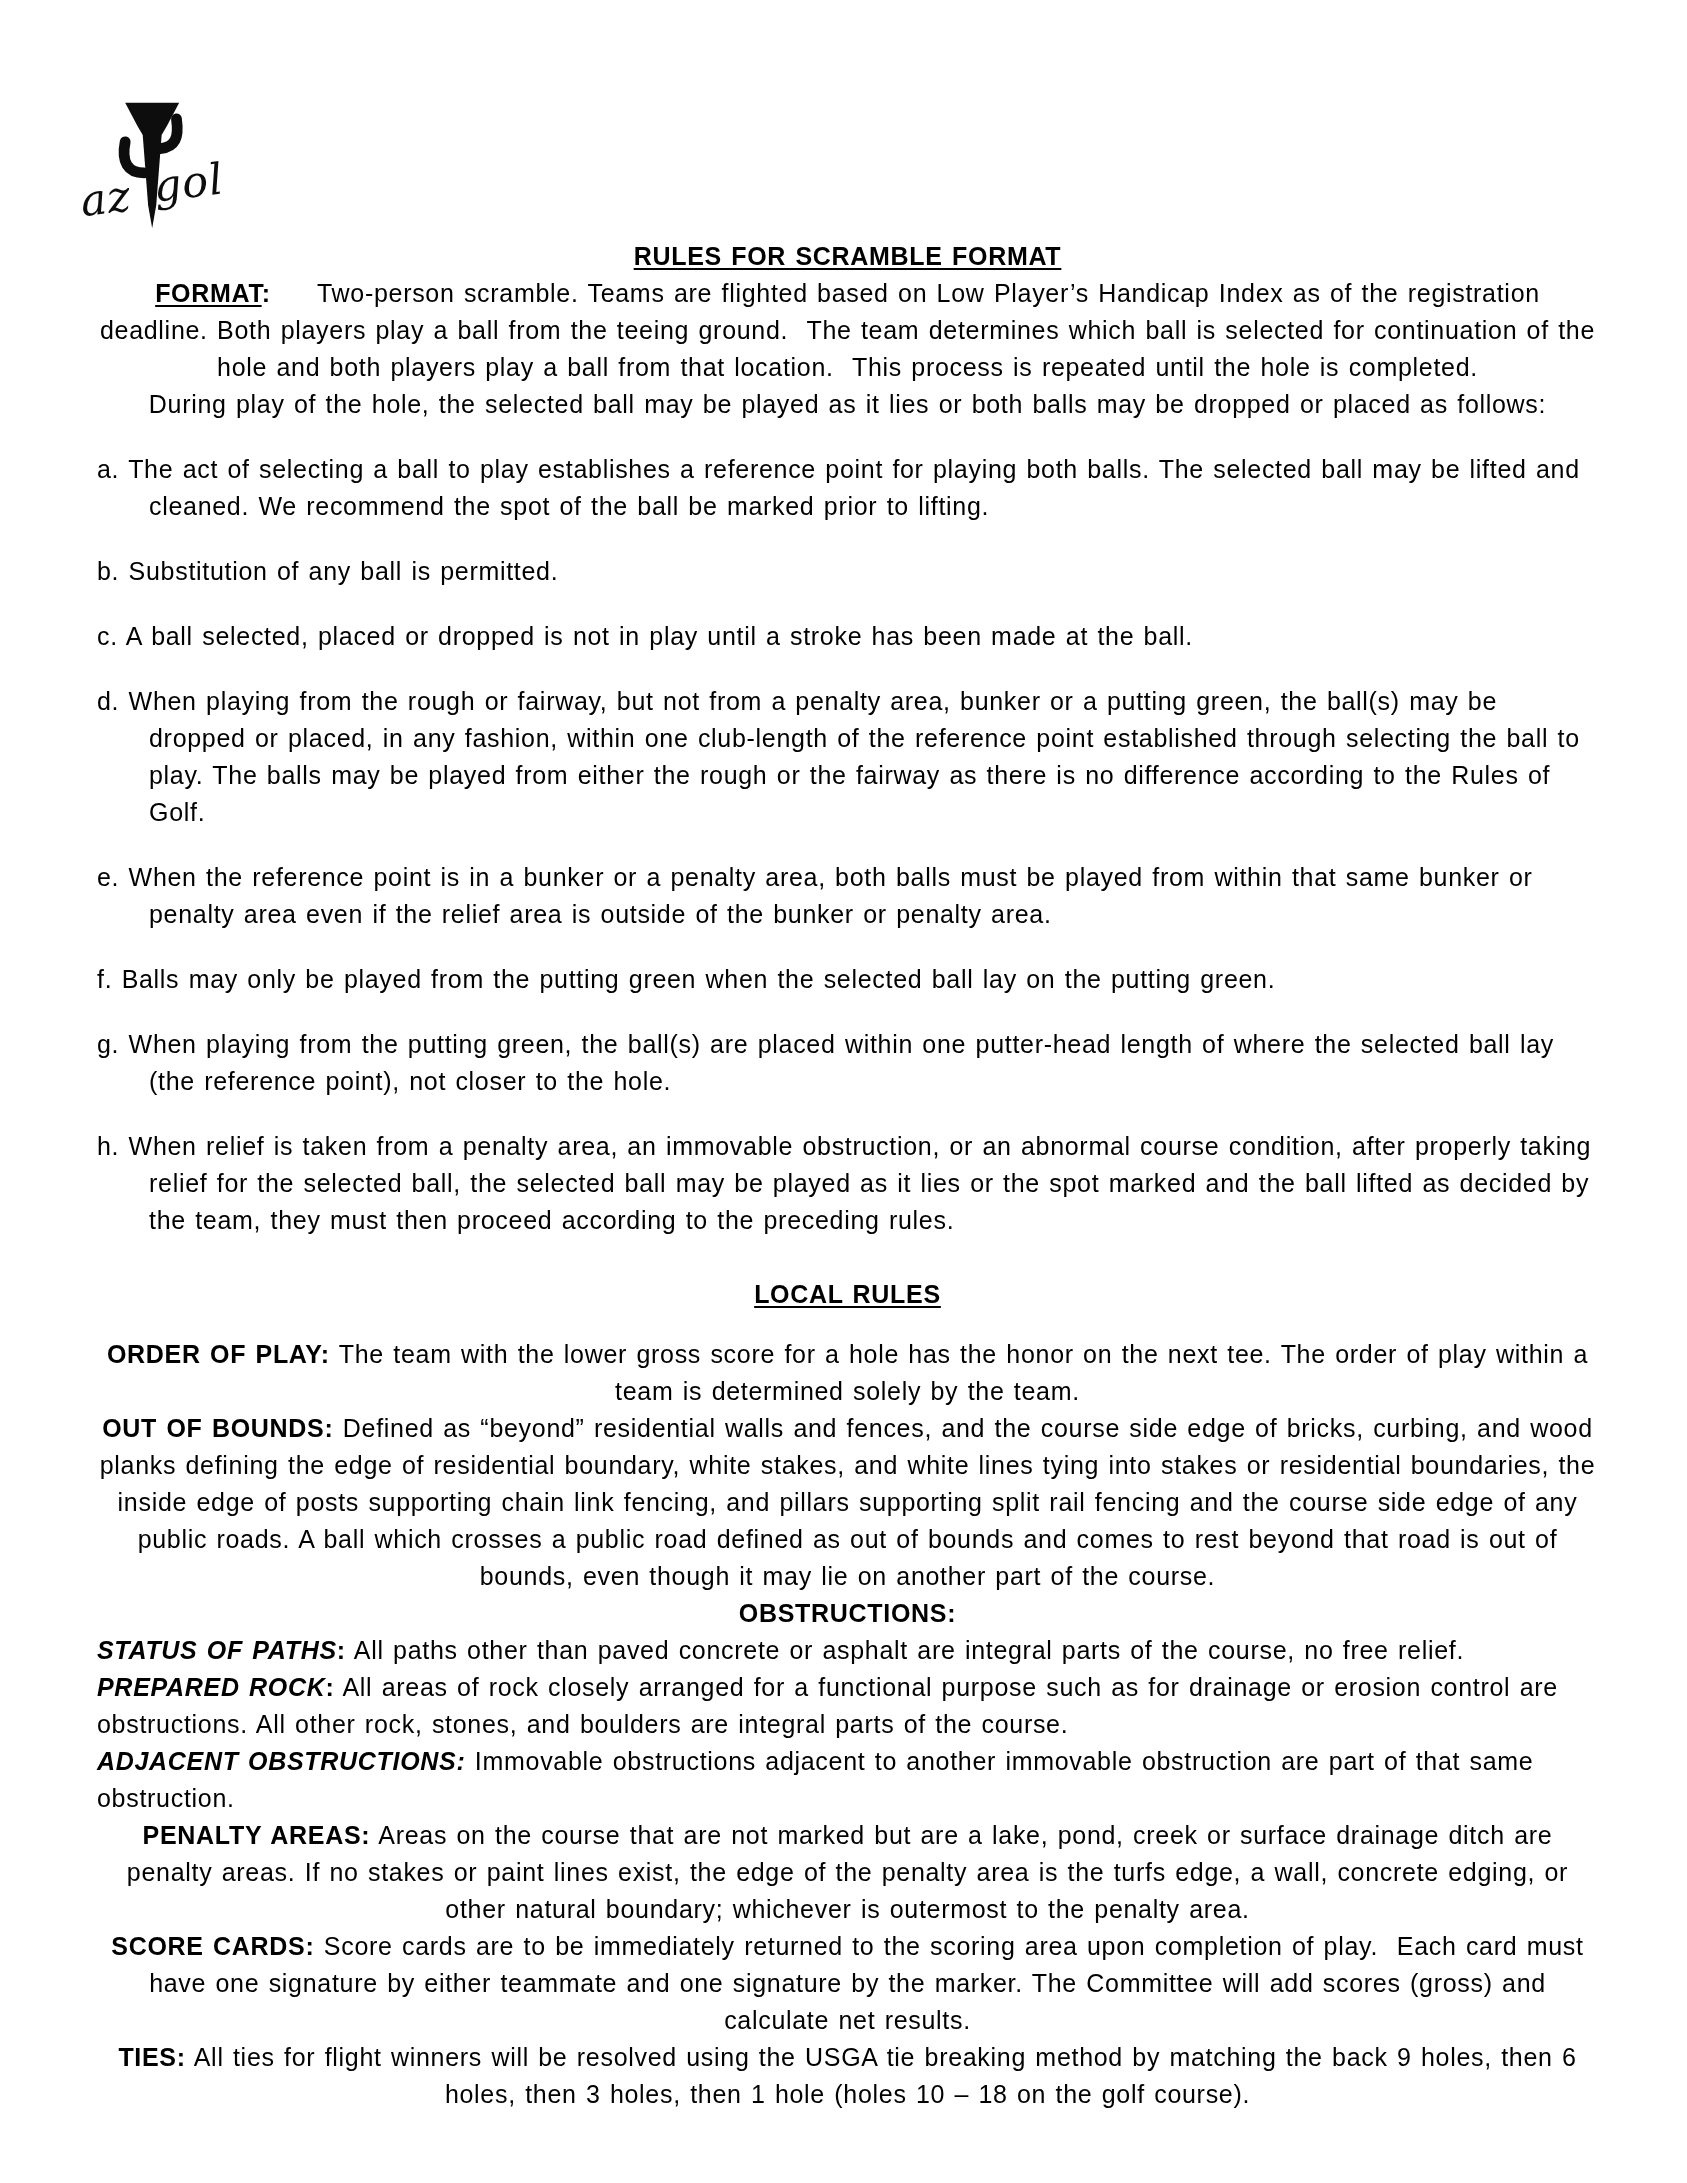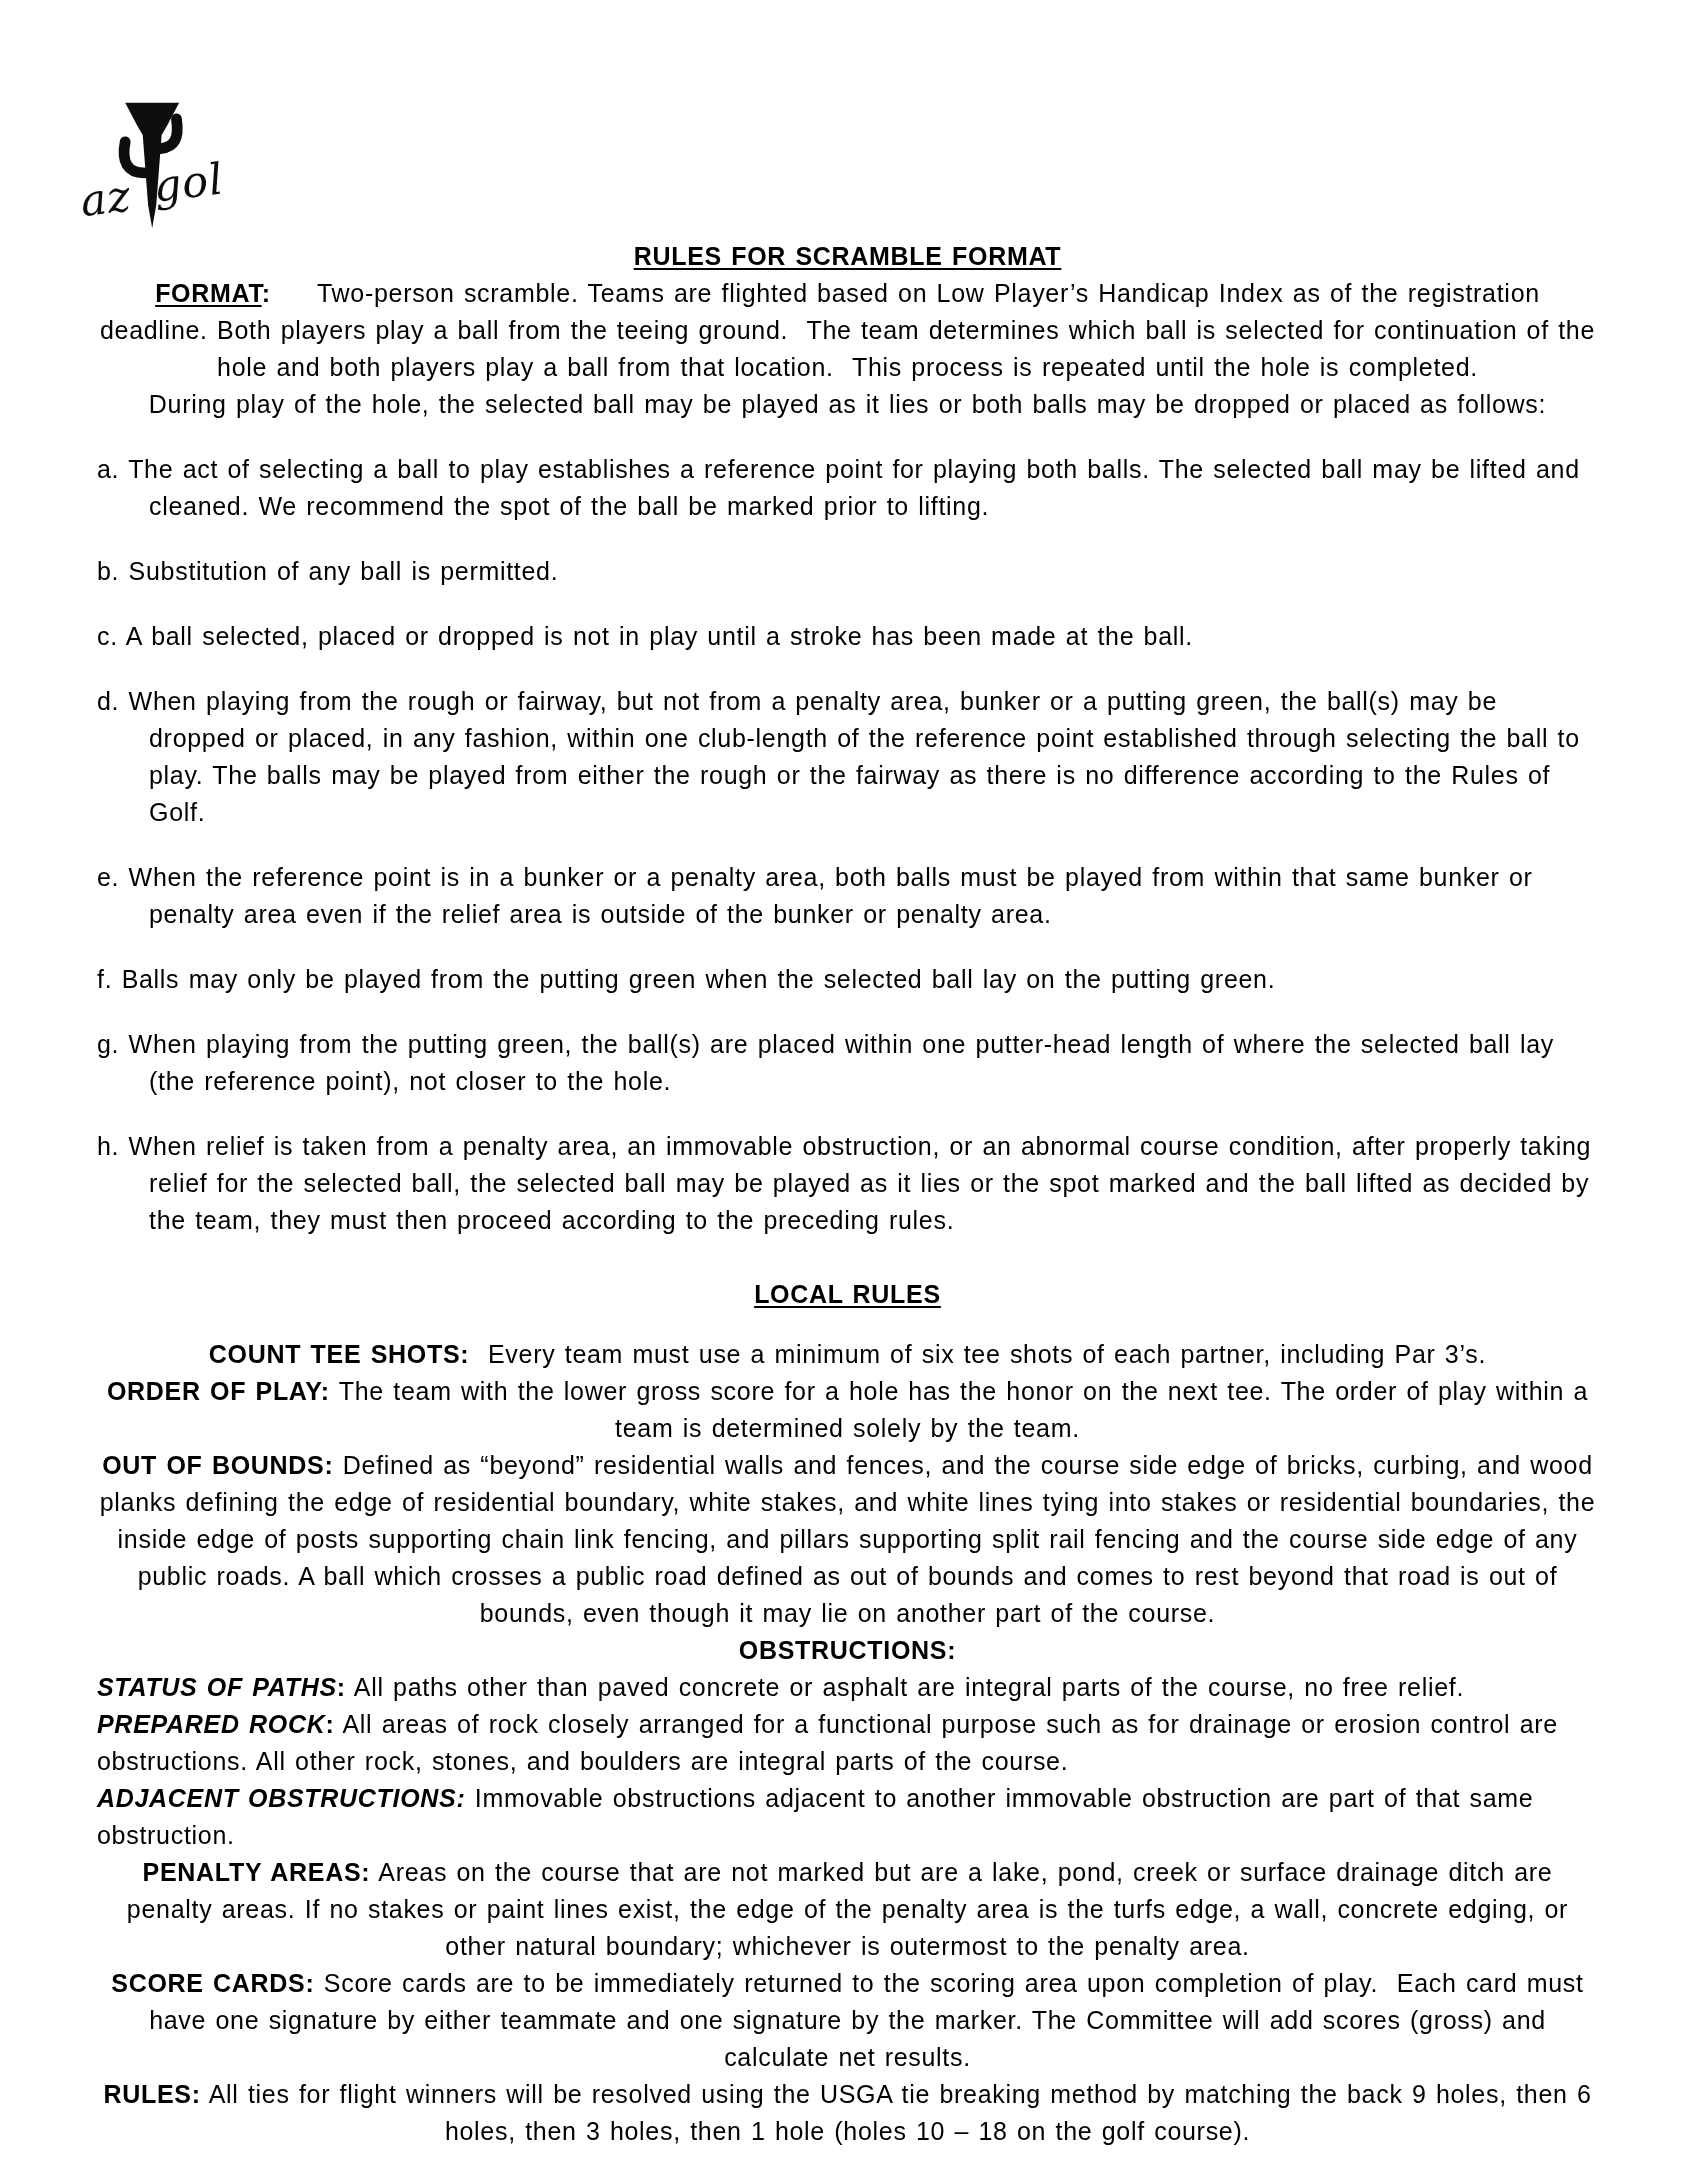--- a/index.html
+++ b/index.html
@@ -71,26 +71,25 @@
       <div class="block para"><span>During play of the hole, the selected ball may be played as it lies or both balls may be dropped or placed as follows:</span></div>
       <div class="block hang"><span>a. The act of selecting a ball to play establishes a reference point for playing both balls. The selected ball may be lifted and cleaned. We recommend the spot of the ball be marked prior to lifting.</span></div>
       <div class="block hang"><span>b. Substitution of any ball is permitted.</span></div>
       <div class="block hang"><span>c. A ball selected, placed or dropped is not in play until a stroke has been made at the ball.</span></div>
       <div class="block hang"><span>d. When playing from the rough or fairway, but not from a penalty area, bunker or a putting green, the ball(s) may be dropped or placed, in any fashion, within one club-length of the reference point established through selecting the ball to play. The balls may be played from either the rough or the fairway as there is no difference according to the Rules of Golf.</span></div>
       <div class="block hang"><span>e. When the reference point is in a bunker or a penalty area, both balls must be played from within that same bunker or penalty area even if the relief area is outside of the bunker or penalty area.</span></div>
       <div class="block hang"><span>f. Balls may only be played from the putting green when the selected ball lay on the putting green.</span></div>
       <div class="block hang"><span>g. When playing from the putting green, the ball(s) are placed within one putter-head length of where the selected ball lay (the reference point), not closer to the hole.</span></div>
       <div class="block hang"><span>h. When relief is taken from a penalty area, an immovable obstruction, or an abnormal course condition, after properly taking relief for the selected ball, the selected ball may be played as it lies or the spot marked and the ball lifted as decided by the team, they must then proceed according to the preceding rules.</span></div>
       <div class="block heading-center gap-above"><span class="b u">LOCAL RULES</span></div>
-      <div class="block para"><span class="b">COUNT TEE SHOTS:</span><span>&nbsp; Every team must use a minimum of six tee shots of each partner, including Par 3’s.</span></div>
       <div class="block para"><span class="b">ORDER OF PLAY:</span><span> The team with the lower gross score for a hole has the honor on the next tee. The order of play within a team is determined solely by the team.</span></div>
       <div class="block para"><span class="b">OUT OF BOUNDS:</span><span> Defined as “beyond” residential walls and fences, and the course side edge of bricks, curbing, and wood planks defining the edge of residential boundary, white stakes, and white lines tying into stakes or residential boundaries, the inside edge of posts supporting chain link fencing, and pillars supporting split rail fencing and the course side edge of any public roads. A ball which crosses a public road defined as out of bounds and comes to rest beyond that road is out of bounds, even though it may lie on another part of the course.</span></div>
       <div class="block para"><span class="b">OBSTRUCTIONS:</span></div>
       <div class="block sub"><span class="b i">STATUS OF PATHS</span><span class="b">:</span><span> All paths other than paved concrete or asphalt are integral parts of the course, no free relief.</span></div>
       <div class="block sub"><span class="b i">PREPARED ROCK</span><span class="b">:</span><span> All areas of rock closely arranged for a functional purpose such as for drainage or erosion control are obstructions. All other rock, stones, and boulders are integral parts of the course.</span></div>
       <div class="block sub"><span class="b i">ADJACENT OBSTRUCTIONS:</span><span> Immovable obstructions adjacent to another immovable obstruction are part of that same obstruction.</span></div>
       <div class="block para"><span class="b">PENALTY AREAS:</span><span> Areas on the course that are not marked but are a lake, pond, creek or surface drainage ditch are penalty areas. If no stakes or paint lines exist, the edge of the penalty area is the turfs edge, a wall, concrete edging, or other natural boundary; whichever is outermost to the penalty area.</span></div>
       <div class="block para"><span class="b">SCORE CARDS:</span><span> Score cards are to be immediately returned to the scoring area upon completion of play.&nbsp; Each card must have one signature by either teammate and one signature by the marker. The Committee will add scores (gross) and calculate net results.</span></div>
-      <div class="block para"><span class="b">RULES:</span><span> All ties for flight winners will be resolved using the USGA tie breaking method by matching the back 9 holes, then 6 holes, then 3 holes, then 1 hole (holes 10 – 18 on the golf course).</span></div>
+      <div class="block para"><span class="b">TIES:</span><span> All ties for flight winners will be resolved using the USGA tie breaking method by matching the back 9 holes, then 6 holes, then 3 holes, then 1 hole (holes 10 – 18 on the golf course).</span></div>
     </div>
 
 </div>
 
 
 </body></html>

